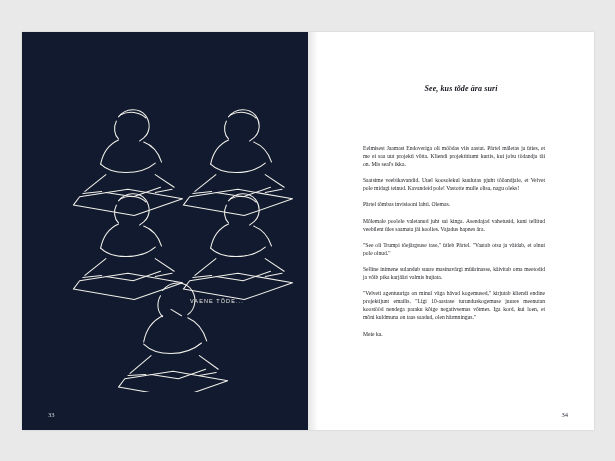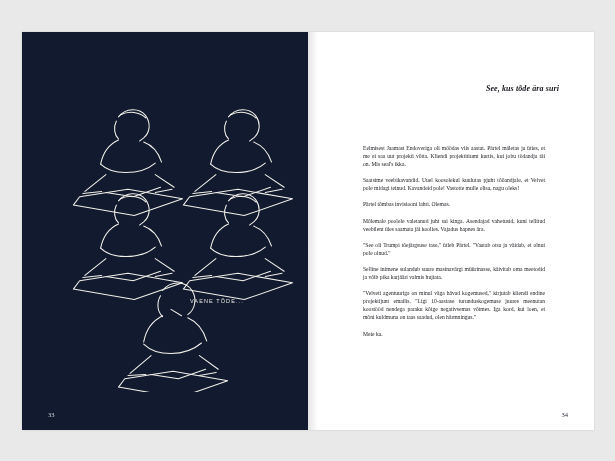--- a/index.html
+++ b/index.html
@@ -62,21 +62,21 @@
     position: relative;
     width: 286px;
     height: 398px;
     background: #ffffff;
   }
   .chapter-title {
     position: absolute;
     left: 55px;
     top: 52px;
     width: 196px;
-    text-align: right;
+    text-align: center;
     font-family: "Liberation Serif", serif;
     font-style: italic;
     font-weight: bold;
     font-size: 8px;
     color: #14161c;
     letter-spacing: 0.1px;
   }
   .body-col {
     position: absolute;
     left: 55px;

